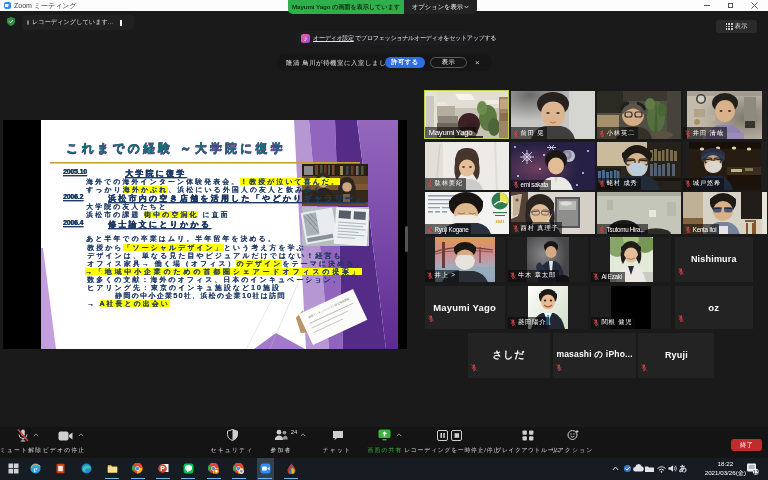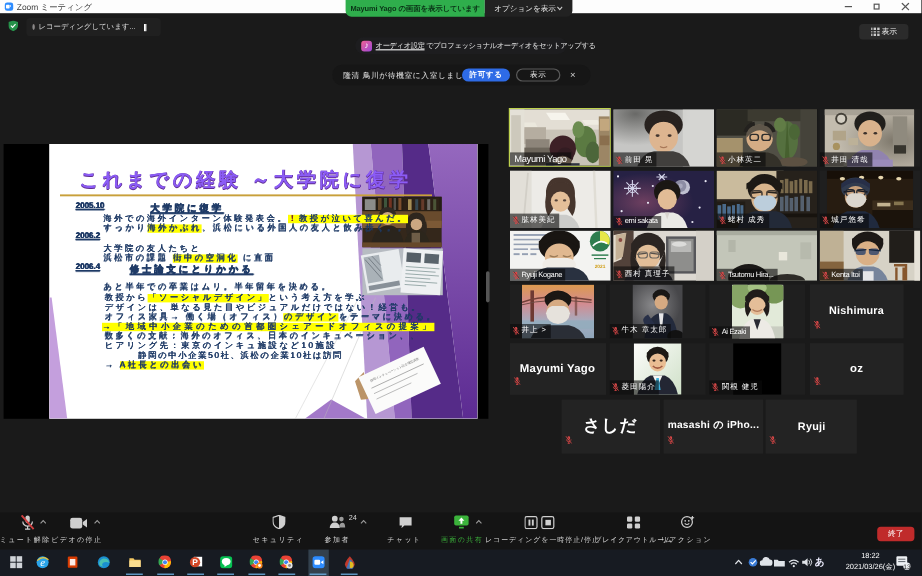--- a/index.html
+++ b/index.html
@@ -31,21 +31,21 @@
 #waitb .x{position:absolute;left:198px;top:4px;color:#ccc;font-size:8px}
 
 #share{left:3px;top:120px;width:404px;height:229px;background:#000}
 #slide{position:absolute;left:38px;top:0;width:357px;height:229px;background:#fff;overflow:hidden}
 #slide svg{position:absolute;left:0;top:0}
 .sl{position:absolute;white-space:nowrap;color:#1e3a66;font-size:7px;letter-spacing:2px;text-shadow:0.4px 0 0 #1e3a66,0 0.4px 0 #1e3a66}
 .hl{background:#ffff00}
 .rd{color:#c00000}
 .du{font-weight:bold;text-decoration:underline;letter-spacing:-0.1px;font-size:6.8px}
 .hd{font-weight:bold;text-decoration:underline;font-size:8px;letter-spacing:2.2px}
-#stitle{position:absolute;left:25px;top:19.5px;font-size:16px;font-weight:bold;color:#8b5cf6;letter-spacing:3.1px;white-space:nowrap;text-shadow:0.5px 0 0 #5f2d91,0 0.5px 0 #5f2d91}
+#stitle{position:absolute;left:25px;top:19.5px;font-size:12px;font-weight:bold;color:#0f766e;letter-spacing:3.1px;white-space:nowrap;text-shadow:0.5px 0 0 #5f2d91,0 0.5px 0 #5f2d91}
 #divider{position:absolute;left:405px;top:226px;width:3px;height:26px;background:#555;border-radius:2px}
 
 .tile{position:absolute;background:#1f1f1f;overflow:hidden}
 .ttxt{width:100%;height:100%;display:flex;align-items:center;justify-content:center;color:#fff;font-weight:bold;font-size:9px;letter-spacing:0.2px}
 .lbl{position:absolute;left:0;bottom:0;display:flex;align-items:center;gap:2px;background:rgba(10,10,10,.6);color:#fff;font-size:6.3px;padding:1.5px 3px 1.5px 2px;white-space:nowrap;letter-spacing:-0.3px}
 .micbl{position:absolute;left:3px;bottom:3px}
 .vid{position:absolute;top:0;height:100%;overflow:hidden}
 
 #toolbar{left:0;top:427px;width:768px;height:31px;background:#141414}
 .tbtn{position:absolute;color:#d8d8d8;font-size:5.8px;text-align:center;white-space:nowrap;letter-spacing:-0.3px}
@@ -190,20 +190,21 @@
       <line x1="268" y1="198" x2="308" y2="198" stroke="#aaa" stroke-width="0.6"></line>
       <line x1="268" y1="203" x2="300" y2="203" stroke="#aaa" stroke-width="0.6"></line>
     </g>
   </svg>
   <div id="stitle">これまでの経験 ～大学院に復学</div>
   <div class="sl" style="left:22px;top:48px"><span class="du">2005.10</span></div>
   <div class="sl" style="left:84px;top:48px"><span class="hd">大学院に復学</span></div>
   <div class="sl" style="left:45px;top:56.5px">海外での海外インターン体験発表会。<span class="hl"><span class="rd">！</span>教授が泣いて喜んだ。</span></div>
   <div class="sl" style="left:45px;top:64.5px">すっかり<span class="hl">海外かぶれ</span>、浜松にいる外国人の友人と飲み歩く。。</div>
   <div class="sl" style="left:22px;top:73px"><span class="du">2006.2</span></div>
+  <div class="sl" style="left:67px;top:73px"><span class="hd">浜松市内の空き店舗を活用した「やどかりギャラリー」</span></div>
   <div class="sl" style="left:45px;top:81.5px">大学院の友人たちと</div>
   <div class="sl" style="left:45px;top:89.5px">浜松市の課題 <span class="hl">街中の空洞化</span> に直面</div>
   <div class="sl" style="left:22px;top:99px"><span class="du">2006.4</span></div>
   <div class="sl" style="left:67px;top:99px"><span class="hd">修士論文にとりかかる</span></div>
   <div class="sl" style="left:45px;top:114px">あと半年での卒業はムリ。半年留年を決める。</div>
   <div class="sl" style="left:46px;top:122.5px">教授から<span class="hl">「ソーシャルデザイン」</span>という考え方を学ぶ</div>
   <div class="sl" style="left:46px;top:130.5px">デザインは、単なる見た目やビジュアルだけではない！経営も。</div>
   <div class="sl" style="left:46px;top:138.5px">オフィス家具→ 働く場（オフィス）<span class="hl">のデザイン</span>をテーマに決める。</div>
   <div class="sl" style="left:44px;top:146.5px;letter-spacing:2.8px"><span class="hl">→「地域中小企業のための首都圏シェアードオフィスの提案」</span></div>
   <div class="sl" style="left:46px;top:154.5px">数多くの文献：海外のオフィス、日本のインキュベーション、、</div>
@@ -665,21 +666,21 @@
 <div class="tile" style="left:674.8px;top:285.8px;width:78px;height:43px;background:#232323">
       <div class="ttxt" style="font-size:9.5px">oz</div>
       <div class="micbl"><svg width="6" height="7" viewBox="0 0 10 12" style="flex:none">
           <rect x="3.2" y="0.8" width="3.6" height="6" rx="1.8" fill="#e04848"></rect>
           <path d="M1.8 5.5a3.2 3.2 0 006.4 0M5 8.7V11M3.4 11h3.2" stroke="#e04848" stroke-width="1.1" fill="none"></path>
           <line x1="0.8" y1="0.8" x2="9.2" y2="11.2" stroke="#e04848" stroke-width="1.3"></line>
           <line x1="1.6" y1="0.2" x2="10" y2="10.6" stroke="#2a2a2a" stroke-width="0.8"></line>
         </svg></div>
     </div>
 <div class="tile" style="left:467.8px;top:332.5px;width:82px;height:45px;background:#232323">
-      <div class="ttxt" style="letter-spacing:0.8px;font-size:14px">さしだ</div>
+      <div class="ttxt" style="letter-spacing:0.8px;font-size:10px">さしだ</div>
       <div class="micbl"><svg width="6" height="7" viewBox="0 0 10 12" style="flex:none">
           <rect x="3.2" y="0.8" width="3.6" height="6" rx="1.8" fill="#e04848"></rect>
           <path d="M1.8 5.5a3.2 3.2 0 006.4 0M5 8.7V11M3.4 11h3.2" stroke="#e04848" stroke-width="1.1" fill="none"></path>
           <line x1="0.8" y1="0.8" x2="9.2" y2="11.2" stroke="#e04848" stroke-width="1.3"></line>
           <line x1="1.6" y1="0.2" x2="10" y2="10.6" stroke="#2a2a2a" stroke-width="0.8"></line>
         </svg></div>
     </div>
 <div class="tile" style="left:552.8px;top:332.5px;width:83.5px;height:45px;background:#232323">
       <div class="ttxt" style="font-size:8.5px">masashi の iPho...</div>
       <div class="micbl"><svg width="6" height="7" viewBox="0 0 10 12" style="flex:none">

